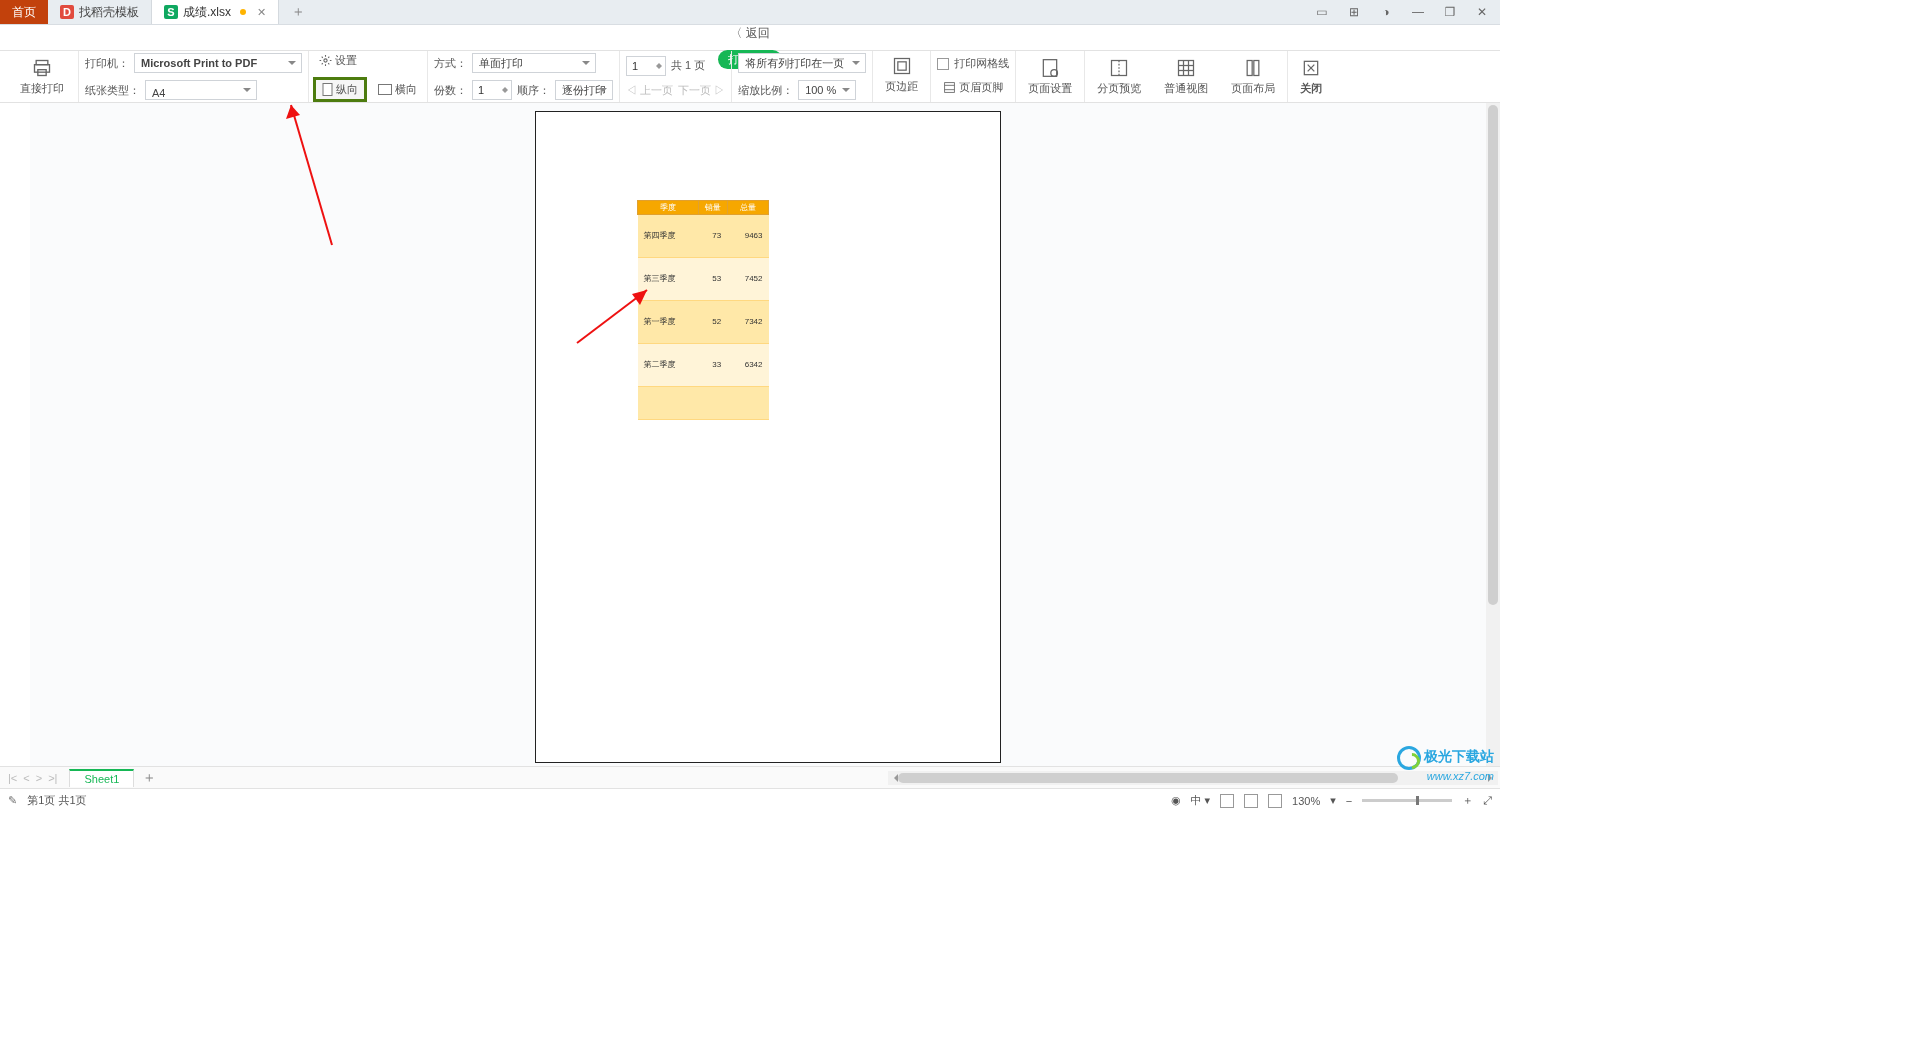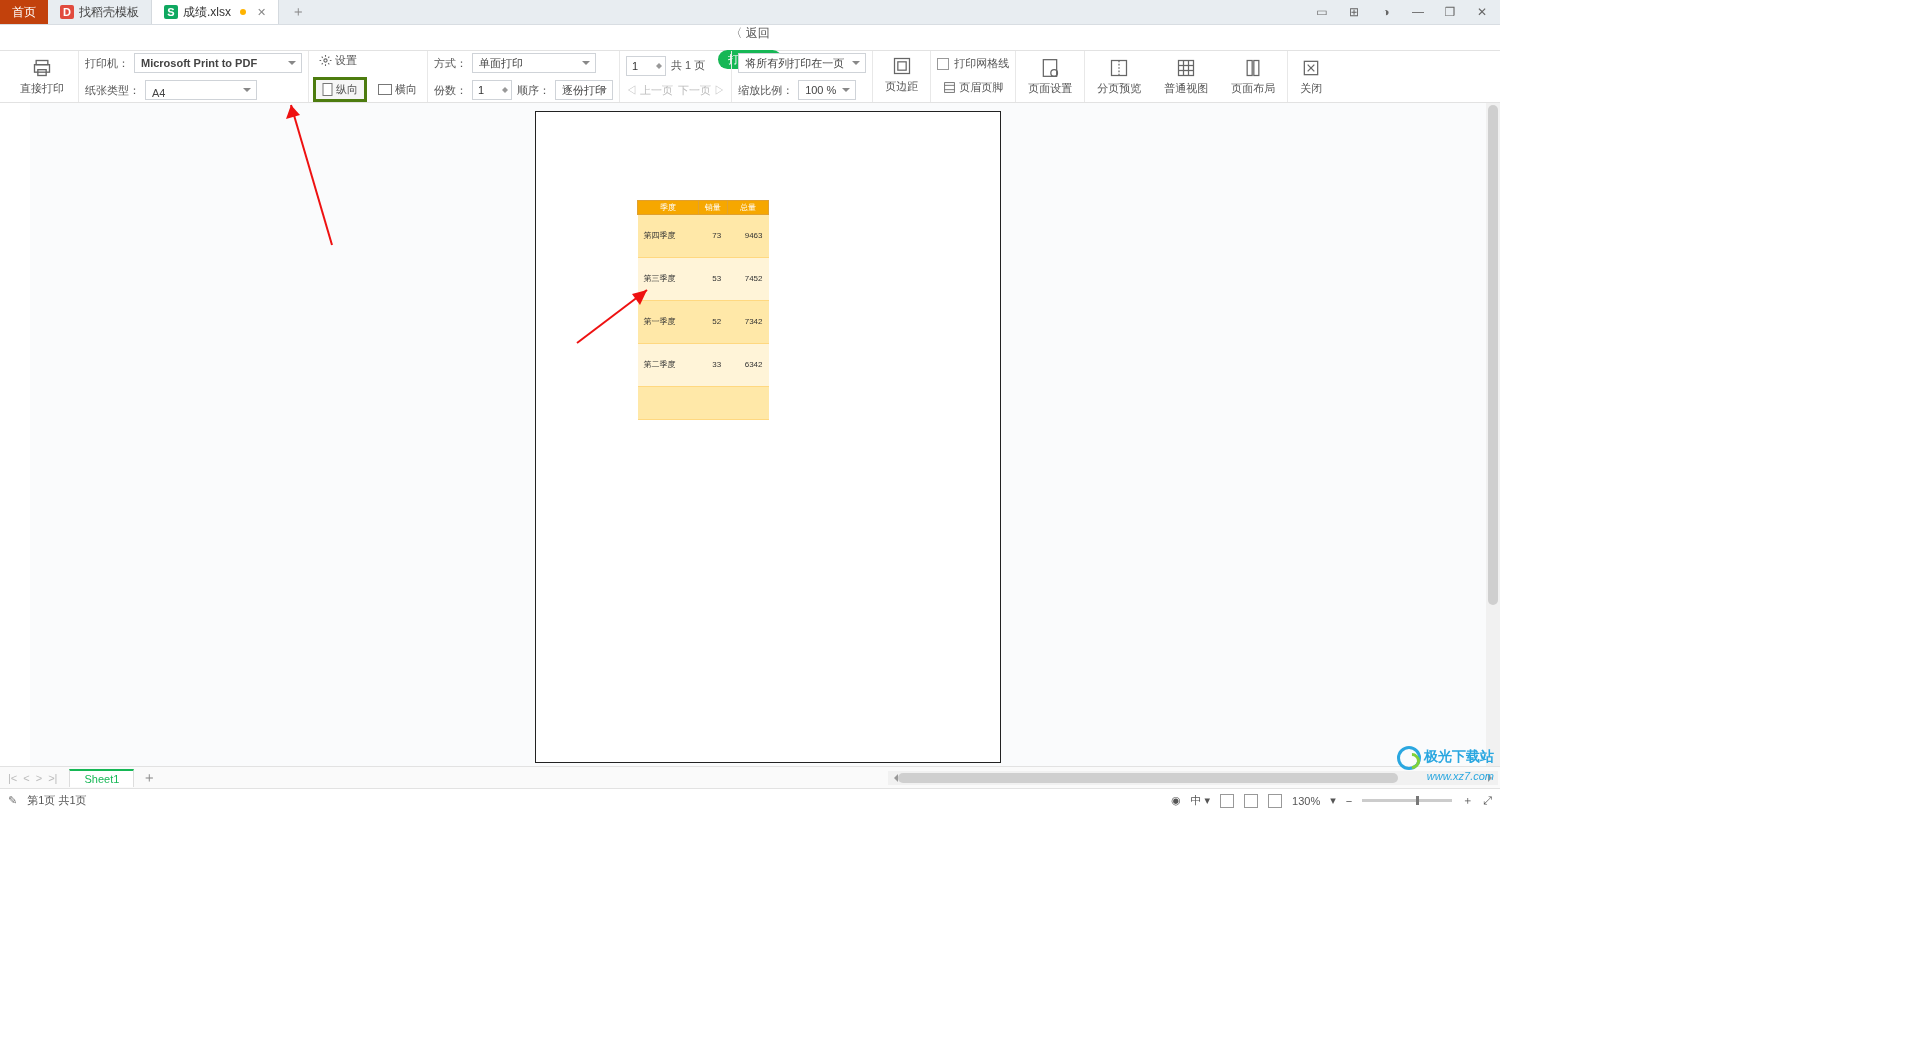--- a/index.html
+++ b/index.html
@@ -21,21 +21,21 @@
 
 
 .backbar{height:26px;display:flex;align-items:center;padding:0 10px;gap:8px;border-bottom:1px solid #e2e2e2;flex-direction:column;}
 .backbar .pill{background:#16b755;color:#fff;border-radius:10px;padding:2px 10px;font-size:11px;}
 .backbar .bk{color:#555;font-size:12px;cursor:pointer;}
 
 
 .toolbar{height:52px;border-bottom:1px solid #e2e2e2;display:flex;align-items:stretch;padding:0 6px;}
 .tbgroup{display:flex;flex-direction:column;justify-content:center;gap:7px;padding:0 6px;border-right:1px solid #e8e8e8;}
 .tbgroup.tight{padding:0 4px;}
-.tbgroup:last-child{border-right:none;}
+.tbgroup:last-child{border-right:none;font-weight:bold;}
 .row{display:flex;align-items:center;gap:5px;white-space:nowrap;}
 .lbl{color:#555;font-size:11px;}
 .sel{border:1px solid #cfd3d8;background:#fff;height:20px;display:flex;align-items:center;padding:0 16px 0 6px;font-size:11px;position:relative;color:#444;}
 .sel::after{content:"";position:absolute;right:5px;top:7px;border:4px solid transparent;border-top-color:#888;}
 .sel.w160{width:168px;font-weight:bold;}
 .sel.w108{width:112px;align-items:flex-end;}
 .sel.w120{width:128px;}
 .sel.w124{width:124px;}
 .sel.w60{width:58px;}
 .spin{border:1px solid #cfd3d8;width:40px;height:20px;display:flex;align-items:center;padding:0 14px 0 5px;font-size:11px;position:relative;}

